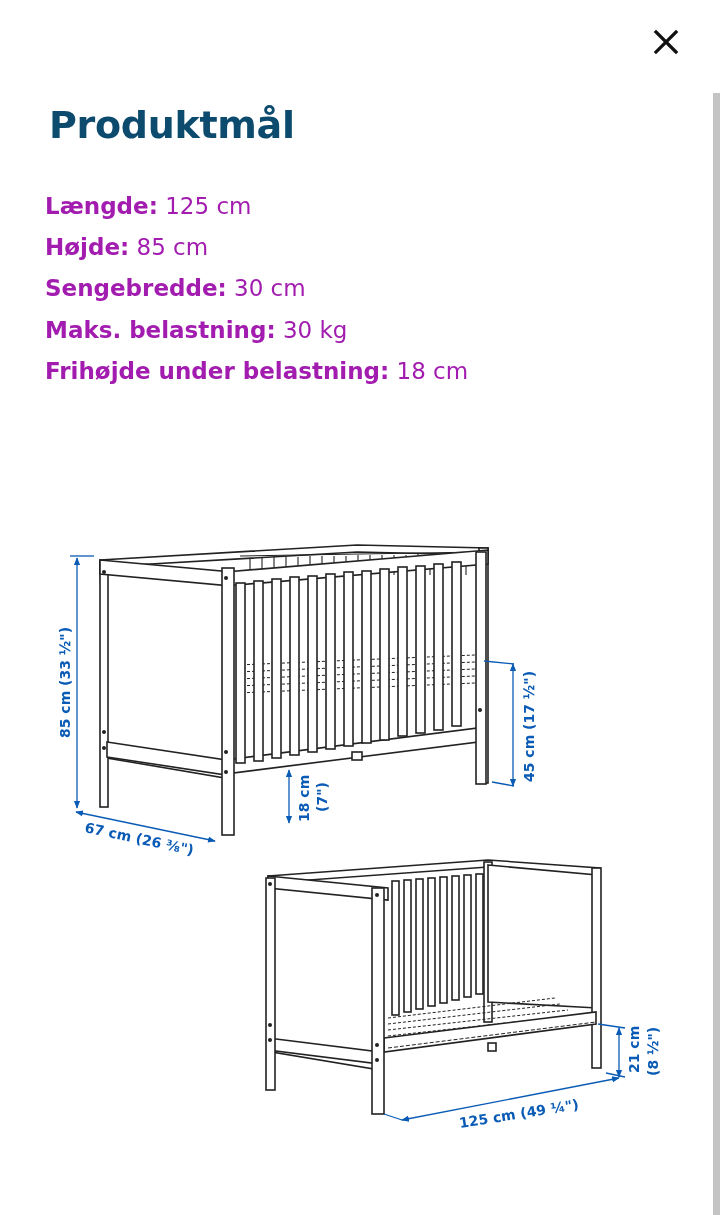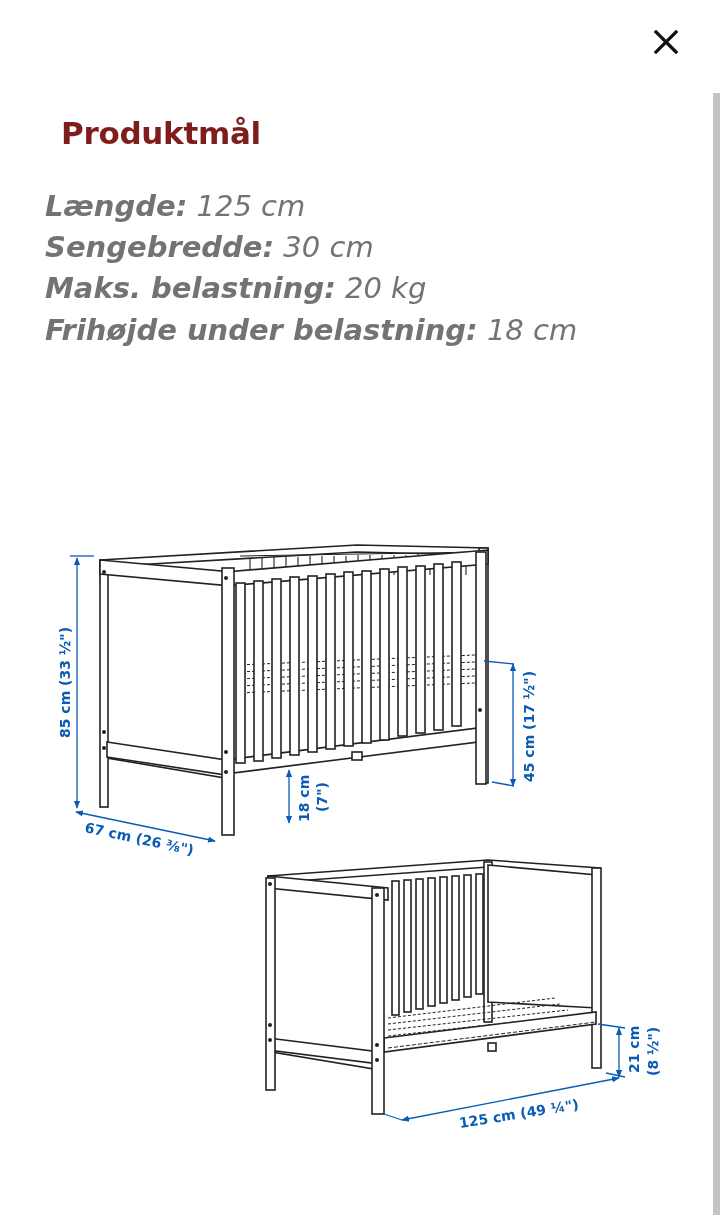--- a/index.html
+++ b/index.html
@@ -11,46 +11,47 @@
   }
   .close-btn {
     position: absolute; left: 646px; top: 22px; width: 40px; height: 40px;
     display: flex; align-items: center; justify-content: center; cursor: pointer;
   }
   .scrollbar {
     position: absolute; left: 713px; top: 93px; width: 7px; height: 1122px;
     background: #c4c4c4;
   }
   .title {
-    position: absolute; left: 45px; top: 99px; margin: 16px;
-    font-size: 31px; font-weight: bold; color: #7f1d1d; letter-spacing: -0.3px;
+    position: absolute; left: 45px; top: 99px; margin: 4px;
+    font-size: 38px; font-weight: bold; color: #0c4a6e; letter-spacing: -0.3px;
   }
   .spec-list { position: absolute; left: 45px; top: 186px; margin: 0; padding: 0; list-style: none; }
-  .spec-list li { font-size: 29px; line-height: 41.2px; color: #737373; white-space: nowrap; font-style: italic; }
+  .spec-list li { font-size: 23px; line-height: 41.2px; color: #a21caf; white-space: nowrap; }
   .spec-list .lbl { font-weight: bold; }
   .illustration { position: absolute; left: 40px; top: 520px; width: 640px; height: 640px; }
   .dim-text { font-family: "DejaVu Sans", "Liberation Sans", sans-serif; font-weight: bold; fill: #0a5bb5; font-size: 14px; }
 </style>
 </head>
 <body>
 
 <div class="close-btn">
   <svg width="26" height="26" viewBox="0 0 26 26">
     <path d="M3 3 L23 23 M23 3 L3 23" stroke="#111" stroke-width="3.2" stroke-linecap="square"></path>
   </svg>
 </div>
 
 <div class="scrollbar"></div>
 
 <h1 class="title">Produktmål</h1>
 
 <ul class="spec-list">
   <li><span class="lbl">Længde:</span> <span>125 cm</span></li>
+  <li><span class="lbl">Højde:</span> <span>85 cm</span></li>
   <li><span class="lbl">Sengebredde:</span> <span>30 cm</span></li>
-  <li><span class="lbl">Maks. belastning:</span> <span>20 kg</span></li>
+  <li><span class="lbl">Maks. belastning:</span> <span>30 kg</span></li>
   <li><span class="lbl">Frihøjde under belastning:</span> <span>18 cm</span></li>
 </ul>
 
 <svg class="illustration" viewBox="40 520 640 640" width="640" height="640">
   <defs>
     <marker id="arr" viewBox="0 0 10 10" refX="9" refY="5" markerWidth="6" markerHeight="6" orient="auto-start-reverse">
       <path d="M0 1 L10 5 L0 9 z" fill="#0a5bb5"></path>
     </marker>
   </defs>
 

